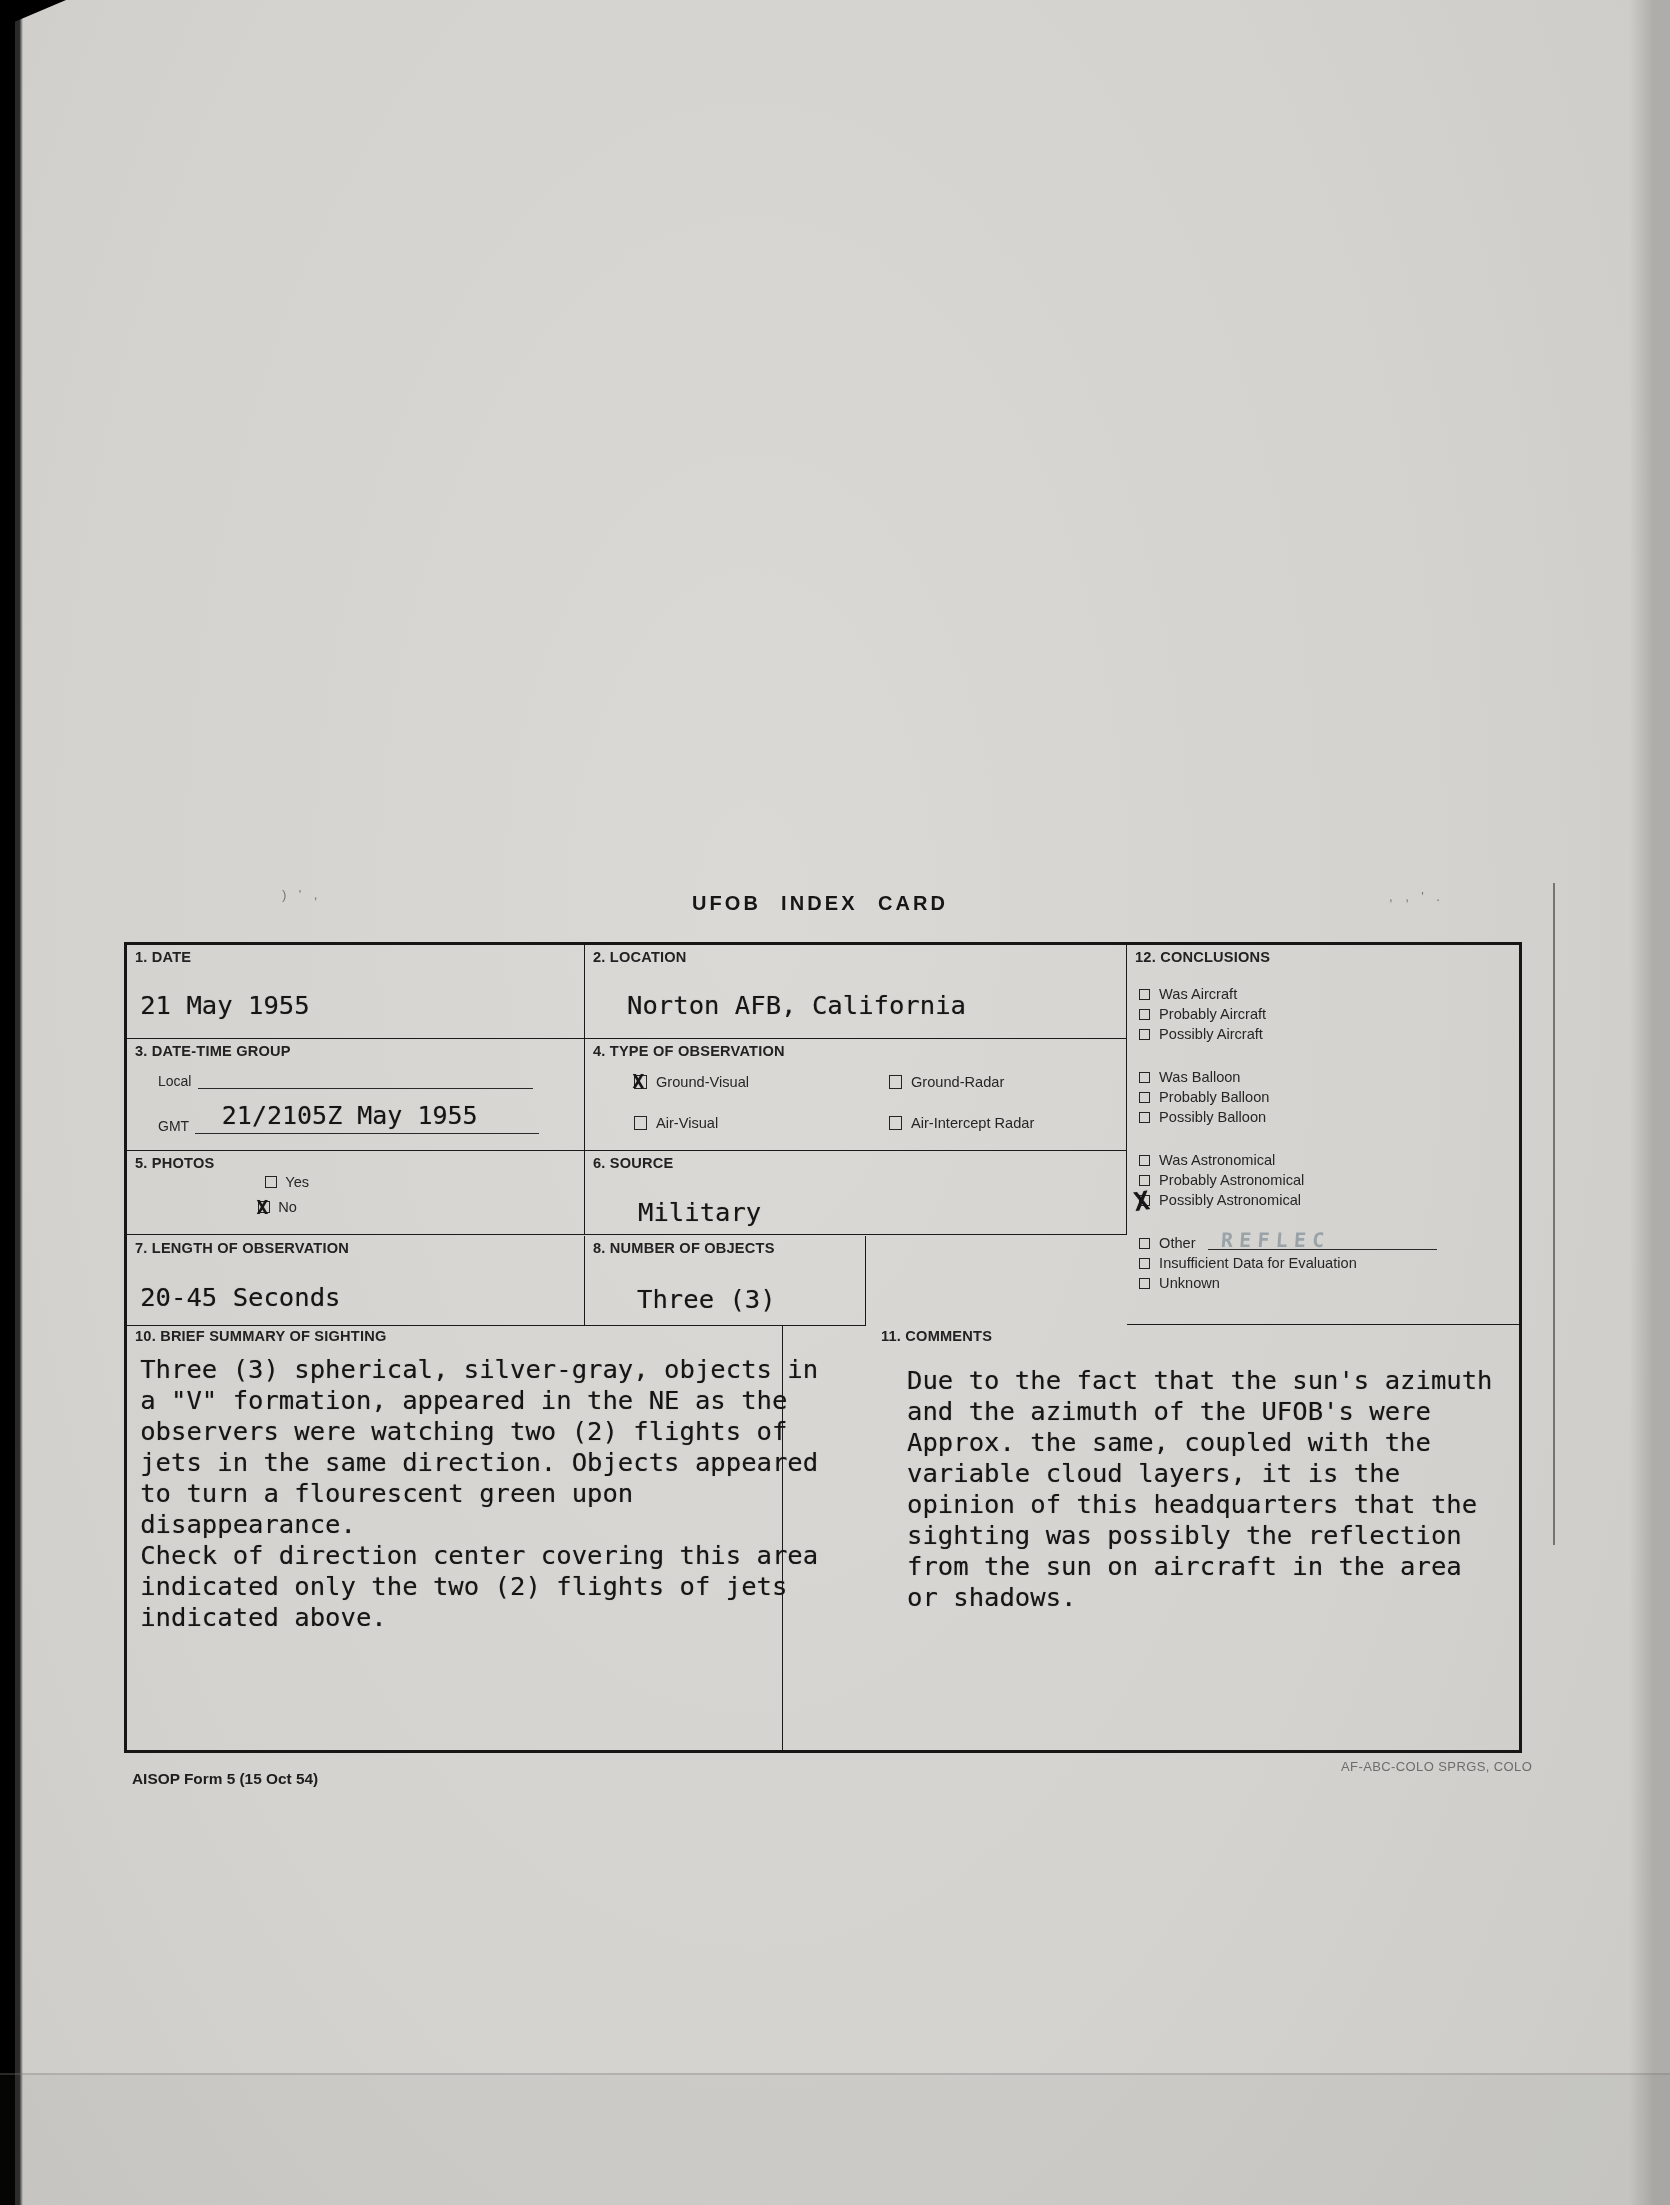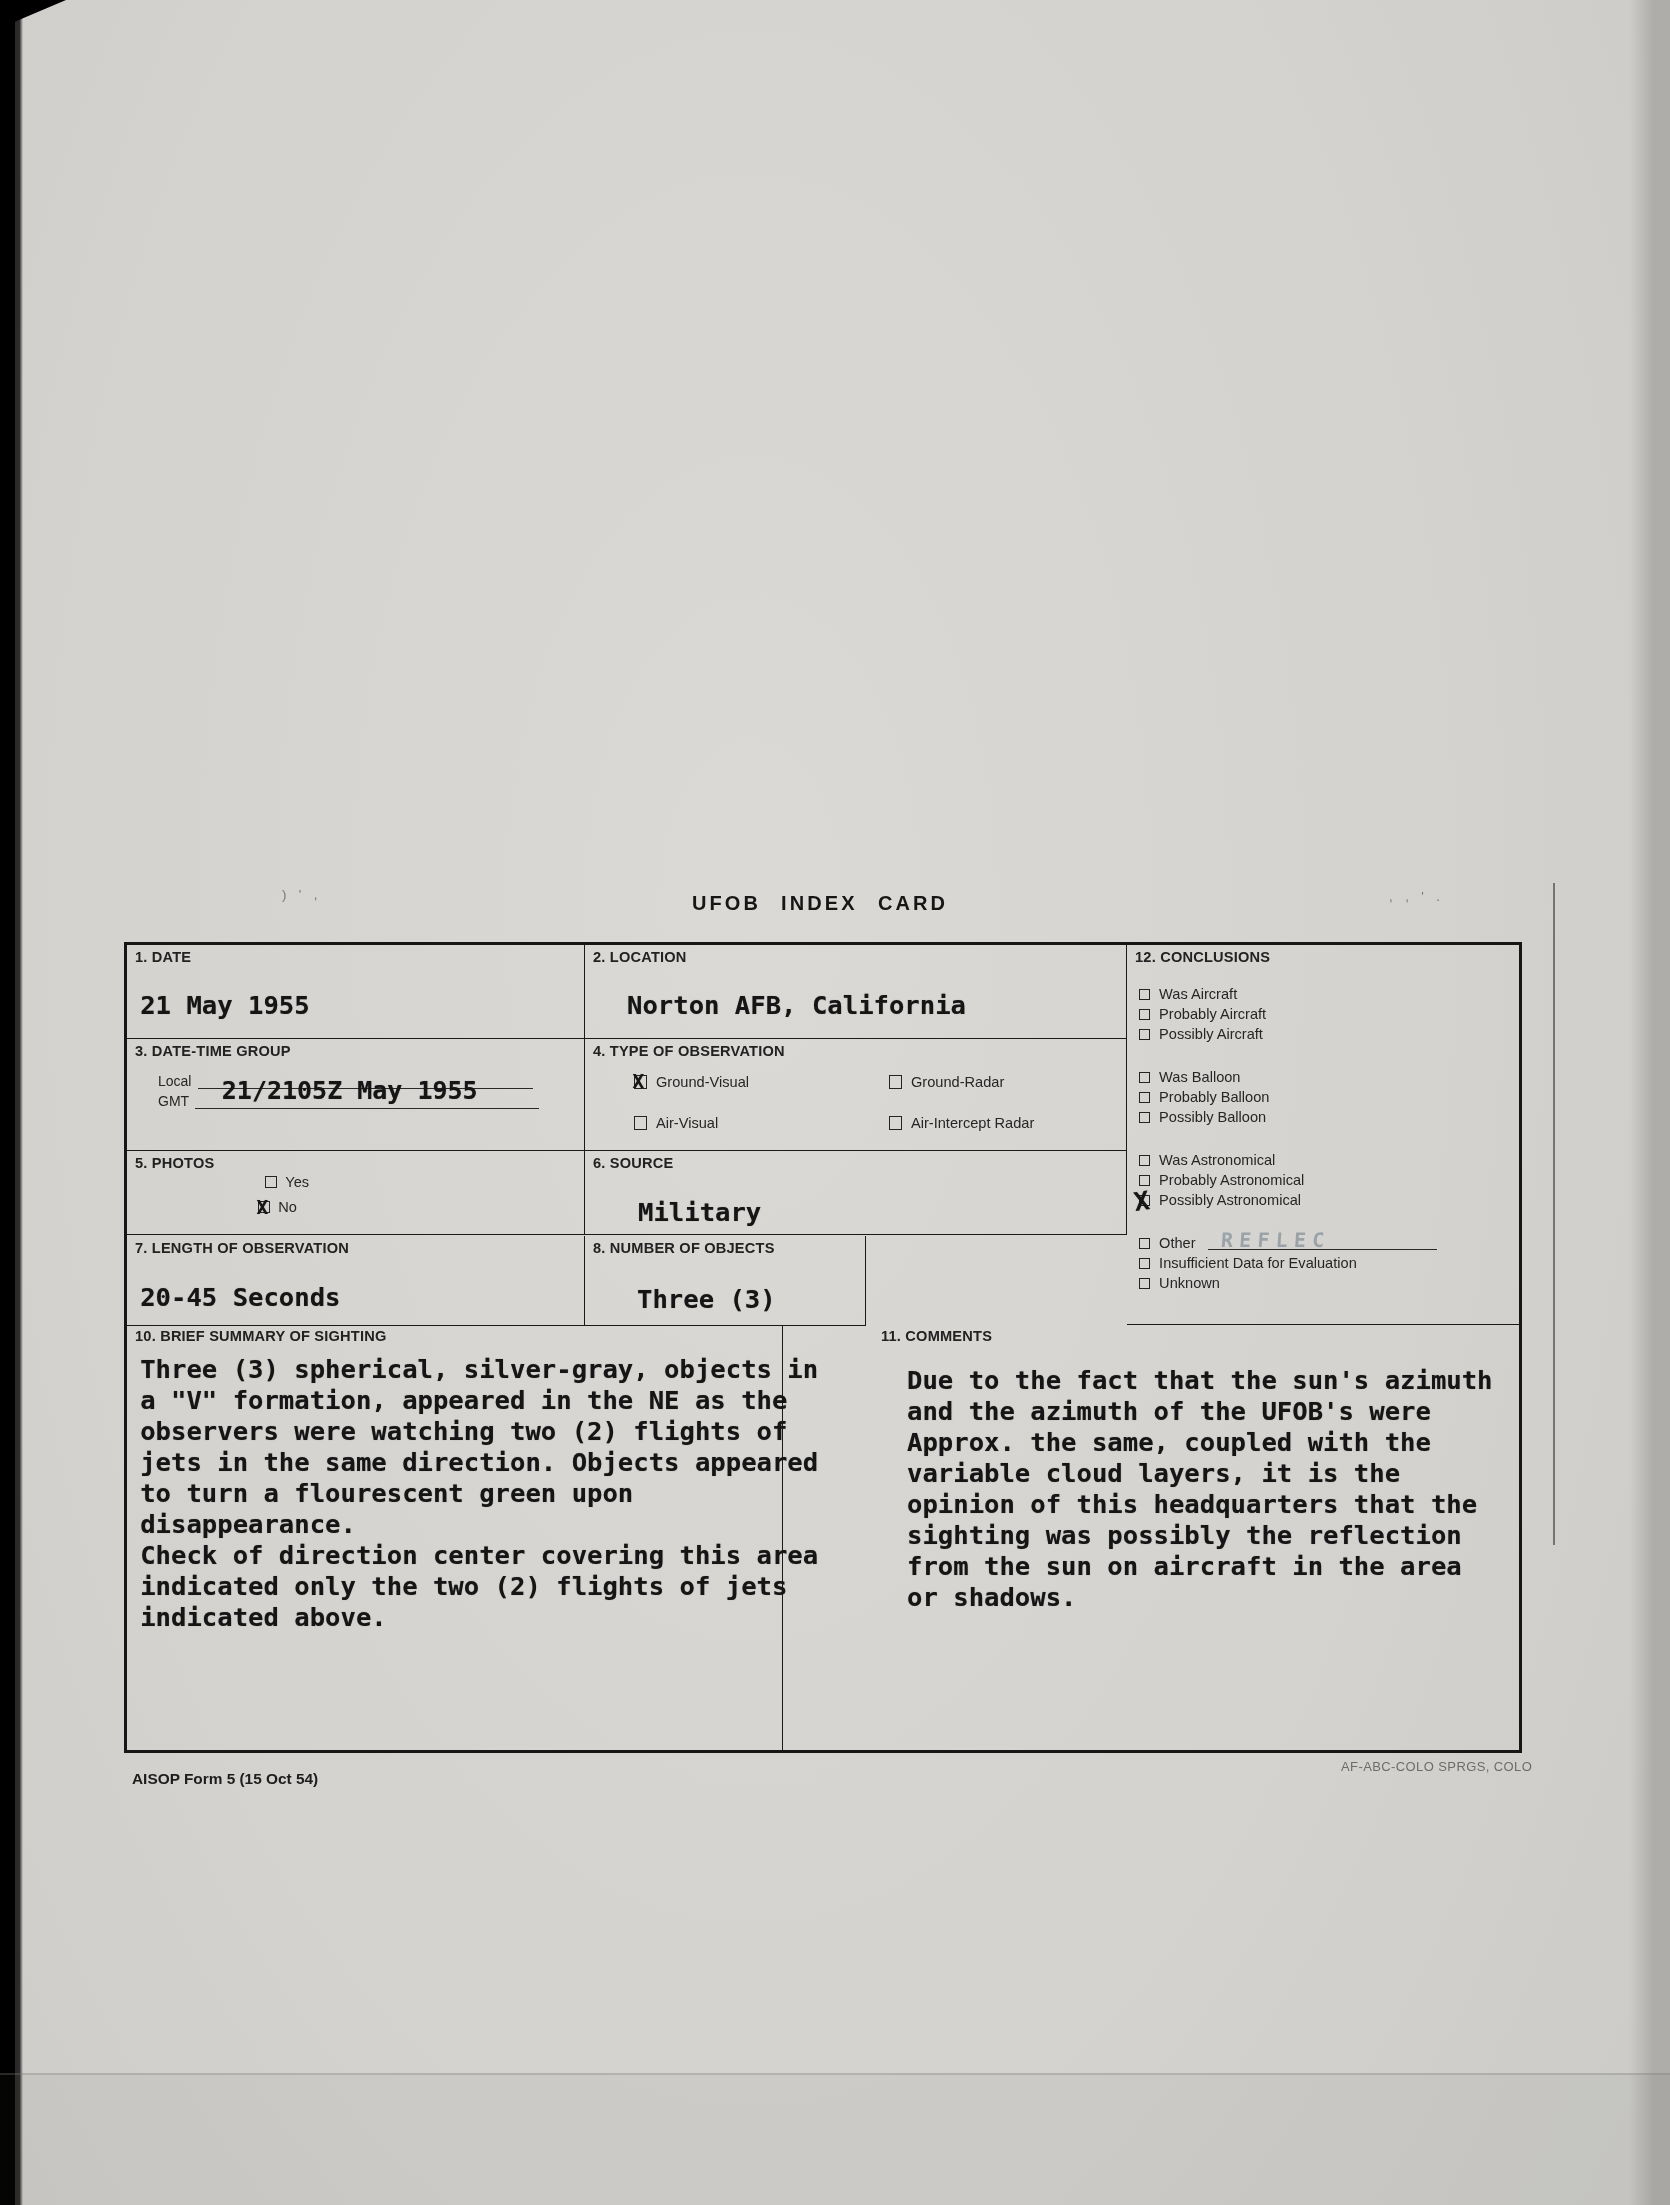--- a/index.html
+++ b/index.html
@@ -18,21 +18,21 @@
   .title{position:absolute;left:124px;top:892px;width:1392px;text-align:center;
          font-weight:700;font-size:20px;letter-spacing:3.1px;word-spacing:11.5px;color:#161616;}
 
   .card{position:absolute;left:124px;top:942px;width:1392px;height:805px;
         border:3.1px solid #161616;box-sizing:content-box;}
   .cell{position:absolute;box-sizing:border-box;}
   .br{border-right:1.8px solid #1a1a1a;}
   .bb{border-bottom:1.8px solid #1a1a1a;}
   .cell-label{position:absolute;left:8px;top:4.4px;font-size:14.6px;font-weight:700;color:#222;letter-spacing:0.2px;white-space:nowrap;}
 
-  .typed{font-family:"DejaVu Sans Mono",monospace;font-weight:700;color:#151515;
+  .typed{font-family:"DejaVu Sans Mono",monospace;font-weight:400;color:#151515;
          font-size:25.6px;line-height:31px;text-shadow:0 0 0.9px rgba(25,25,25,.45);white-space:pre-line;}
   .typed.val{position:absolute;white-space:nowrap;}
 
   
   .cb{display:inline-block;width:13.2px;height:13.2px;border:1.8px solid #242424;position:relative;flex:0 0 auto;box-sizing:border-box;}
   .cb.small{width:11px;height:11px;border-width:1.3px;}
   .cb .xmark{display:none;position:absolute;left:-2.6px;top:-6.2px;font-family:"DejaVu Sans Mono",monospace;
              font-weight:700;font-size:19.4px;color:#161616;text-shadow:0 0 0.9px rgba(25,25,25,.4);}
   .cb.checked .xmark{display:block;}
   .cb.hand-x .xmark{font-size:25.6px;left:-6.2px;top:-9.7px;transform:rotate(-8deg);}
@@ -153,21 +153,21 @@
     </div>
 
     <div class="cell br bb" style="left:0;top:94px;width:458px;height:112px;">
       <span class="cell-label">3. DATE-TIME GROUP</span>
       <div class="dtg-row" style="left:31px;top:34px;">
         <span>Local</span>
         <span class="uline" style="width:335px;margin-left:6.2px;">
           <span class="typed" style="font-size:24px;"></span>
         </span>
       </div>
-      <div class="dtg-row" style="left:31px;top:54px;text-align:center;">
+      <div class="dtg-row" style="left:31px;top:79px;text-align:center;">
         <span>GMT</span>
         <span class="uline" style="width:344px;margin-left:6.2px;">
           <span class="typed" style="font-size:25px;bottom:1.8px;">21/2105Z May 1955</span>
         </span>
       </div>
     </div>
 
     <div class="cell br bb" style="left:458px;top:94px;width:542px;height:112px;">
       <span class="cell-label">4. TYPE OF OBSERVATION</span>
       <div class="opt-row" style="left:49px;top:35px;">

